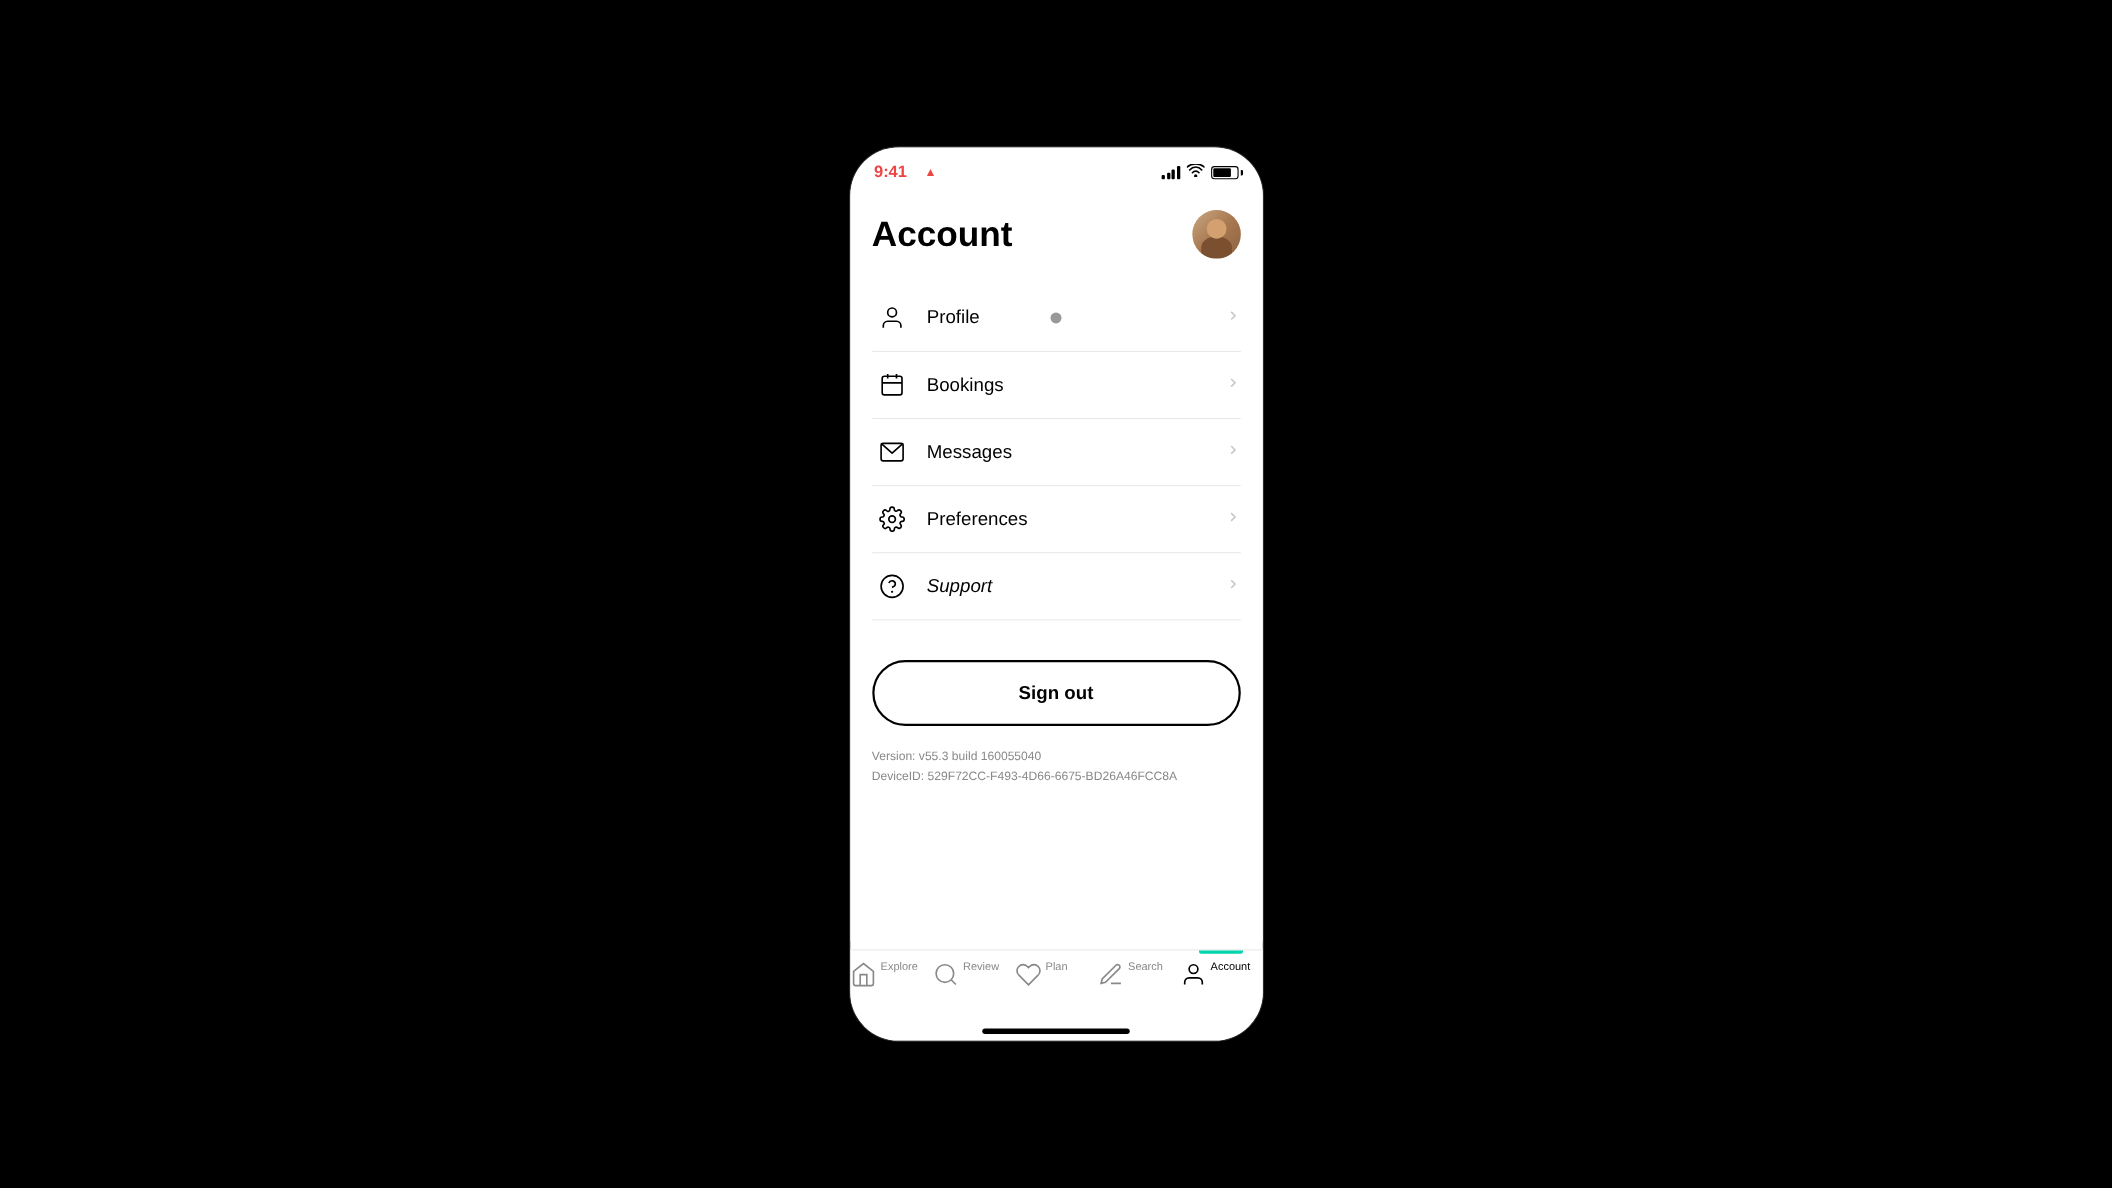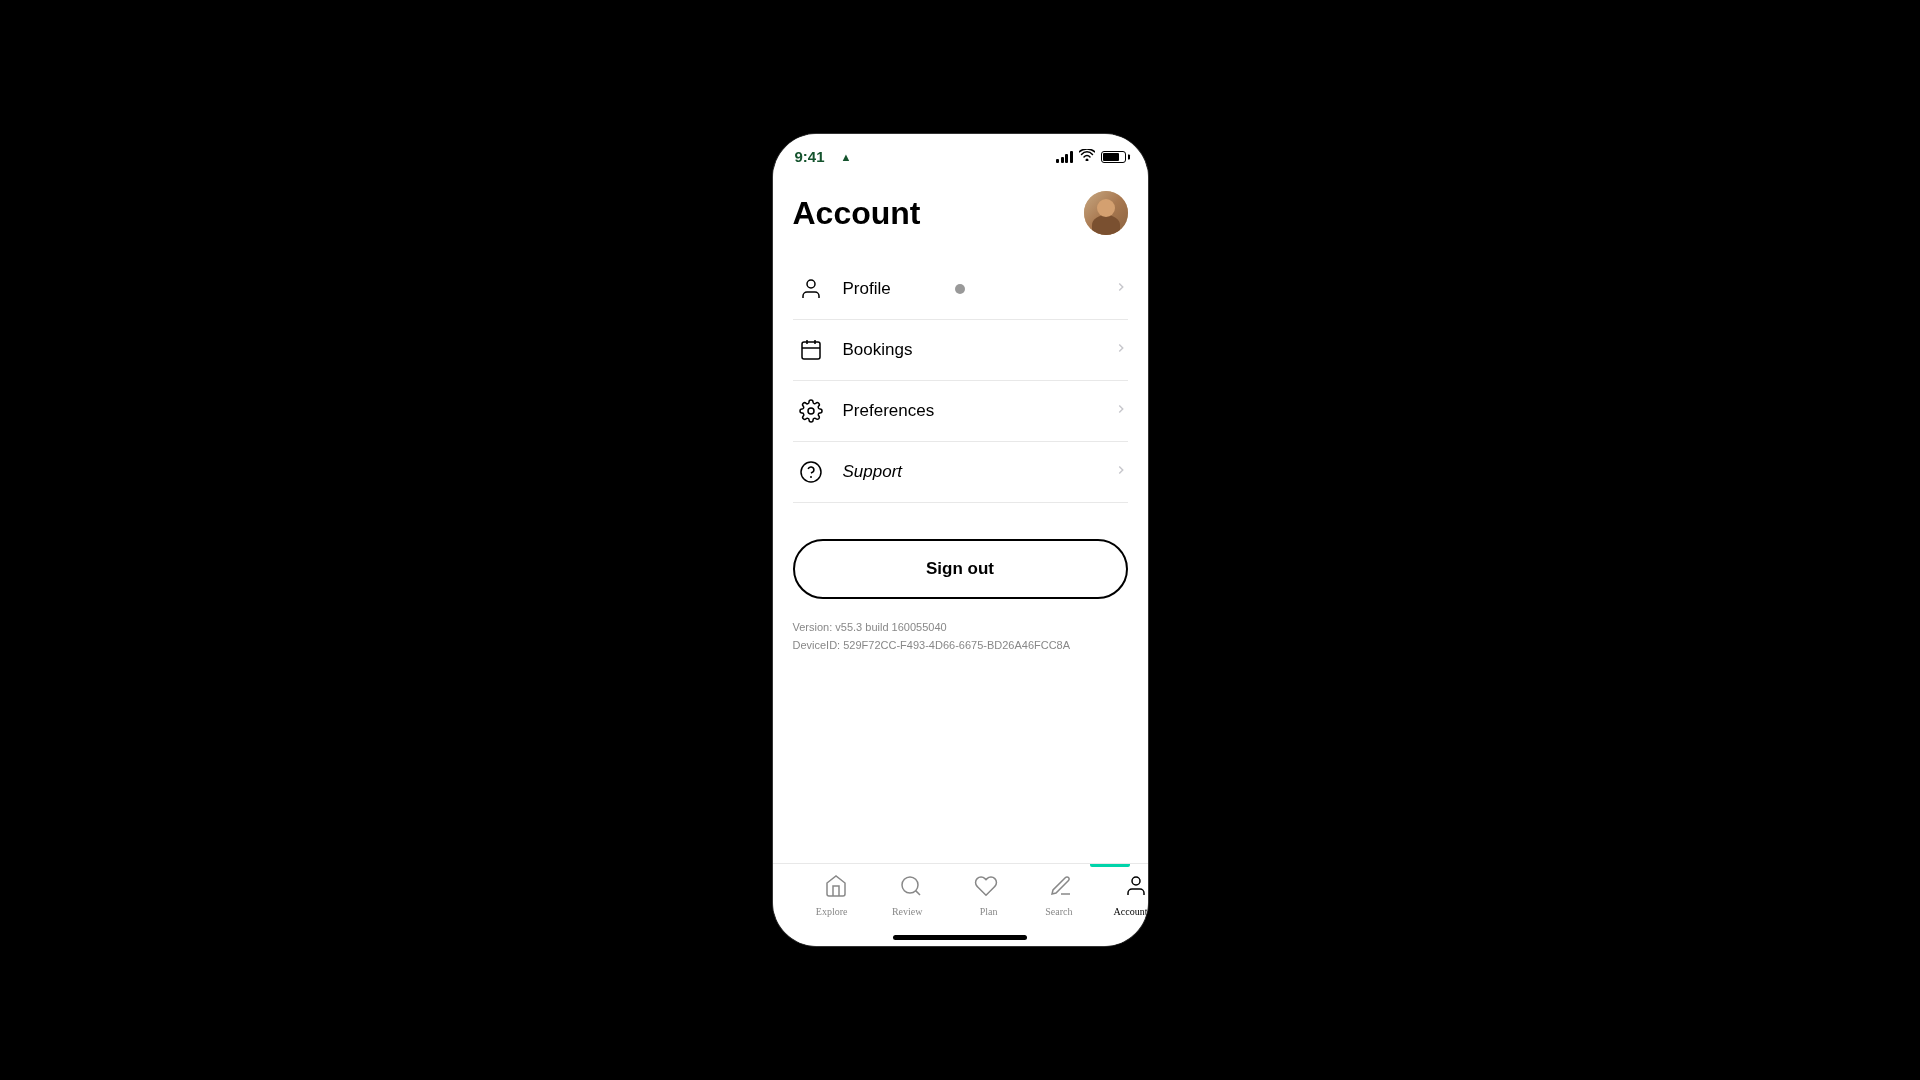--- a/index.html
+++ b/index.html
@@ -33,21 +33,21 @@
       display: flex;
       justify-content: space-between;
       align-items: center;
       padding: 14px 22px 6px;
       background: #fff;
     }
 
     .status-time {
       font-size: 15px;
       font-weight: 600;
-      color: #14532d;
+      color: #ef4444;
       display: flex;
       align-items: center;
       gap: 16px;
     }
 
     .status-icons {
       display: flex;
       align-items: center;
       gap: 6px;
     }
@@ -251,27 +251,26 @@
       background: #fff;
       border-top: 1px solid #e8e8e8;
       display: flex;
       align-items: flex-start;
       padding-top: 8px;
     }
 
     .nav-item {
       flex: 1;
       display: flex;
-      flex-direction: column;
-      align-items: flex-end;
+      flex-direction: row;
+      align-items: flex-start;
       gap: 4px;
       cursor: pointer;
       padding-top: 2px;
       position: relative;
-      font-family: Liberation Serif, serif;
     }
 
     .nav-item.active::before {
       content: '';
       position: absolute;
       top: -8px;
       left: 50%;
       transform: translateX(-50%);
       width: 40px;
       height: 3px;
@@ -397,20 +396,34 @@
           </svg>
         </div>
         <span class="menu-label">Bookings</span>
         <span class="chevron-icon">
           <svg viewBox="0 0 24 24">
               <polyline points="9 18 15 12 9 6"></polyline>
             </svg>
         </span>
       </li>
 
+      <li class="menu-item">
+        <div class="menu-icon">
+          <svg viewBox="0 0 24 24">
+            <rect x="2" y="4" width="20" height="16" rx="2" ry="2"></rect>
+            <polyline points="2,4 12,13 22,4"></polyline>
+          </svg>
+        </div>
+        <span class="menu-label">Messages</span>
+        <span class="chevron-icon">
+          <svg viewBox="0 0 24 24">
+              <polyline points="9 18 15 12 9 6"></polyline>
+            </svg>
+        </span>
+      </li>
 
       <li class="menu-item">
         <div class="menu-icon">
           <svg viewBox="0 0 24 24">
             <circle cx="12" cy="12" r="3"></circle>
             <path d="M19.4 15a1.65 1.65 0 00.33 1.82l.06.06a2 2 0 010 2.83 2 2 0 01-2.83 0l-.06-.06a1.65 1.65 0 00-1.82-.33 1.65 1.65 0 00-1 1.51V21a2 2 0 01-4 0v-.09A1.65 1.65 0 009 19.4a1.65 1.65 0 00-1.82.33l-.06.06a2 2 0 01-2.83-2.83l.06-.06A1.65 1.65 0 004.68 15a1.65 1.65 0 00-1.51-1H3a2 2 0 010-4h.09A1.65 1.65 0 004.6 9a1.65 1.65 0 00-.33-1.82l-.06-.06a2 2 0 012.83-2.83l.06.06A1.65 1.65 0 009 4.68a1.65 1.65 0 001-1.51V3a2 2 0 014 0v.09a1.65 1.65 0 001 1.51 1.65 1.65 0 001.82-.33l.06-.06a2 2 0 012.83 2.83l-.06.06A1.65 1.65 0 0019.4 9a1.65 1.65 0 001.51 1H21a2 2 0 010 4h-.09a1.65 1.65 0 00-1.51 1z"></path>
           </svg>
         </div>
         <span class="menu-label">Preferences</span>
         <span class="chevron-icon">

